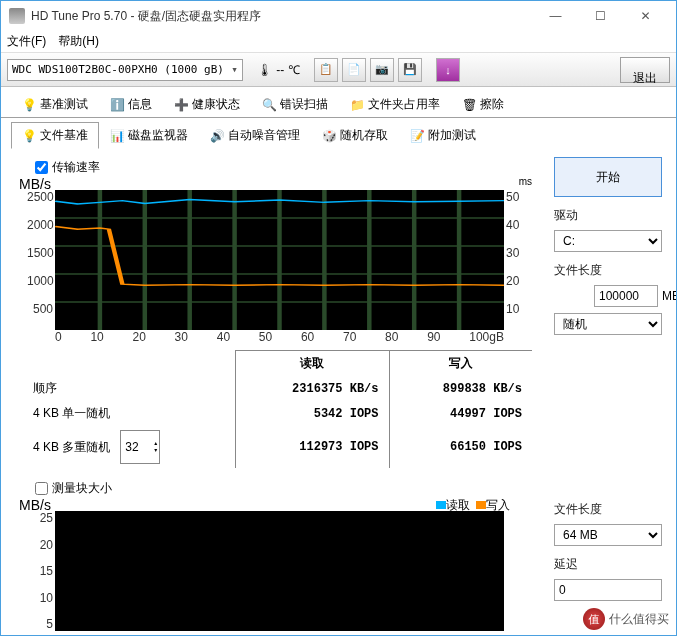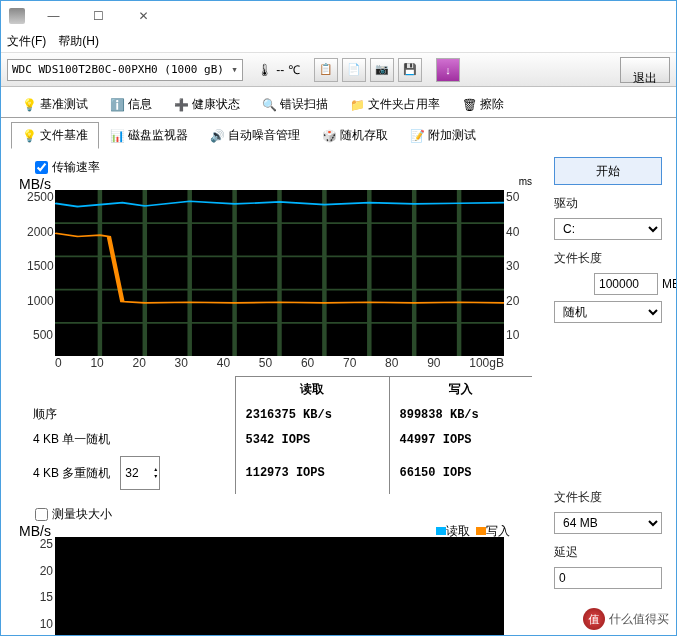--- a/index.html
+++ b/index.html
@@ -21,59 +21,60 @@
 
   .tabs { display: flex; flex-wrap: wrap; padding: 4px 10px 0 10px; background: #fff; }
   .tab { display: flex; align-items: center; gap: 4px; padding: 4px 10px; border: 1px solid transparent; cursor: pointer; font-size: 12px; }
   .tab.active { border: 1px solid #a0a0a0; border-bottom: 1px solid #fff; background: #fff; position: relative; z-index: 2; }
   .tabrow2 { border-top: 1px solid #a0a0a0; margin-top: -1px; width: 100%; display: flex; }
   .ticon { width: 14px; height: 14px; display: inline-block; }
 
   .content { padding: 8px 14px; display: flex; gap: 14px; }
   .left { flex: 1; }
   .right { width: 108px; display: flex; flex-direction: column; gap: 6px; }
-  .btn { height: 28px; border: 1px solid #4a90d9; background: #e8f0fb; cursor: pointer; }
+  .btn { height: 40px; border: 1px solid #4a90d9; background: #e8f0fb; cursor: pointer; }
   .lbl { font-size: 12px; color: #222; margin-top: 4px; }
   .sel, .inp { height: 22px; border: 1px solid #a0a0a0; background: #fff; padding: 0 4px; width: 100%; }
   .inpwrap { display: flex; align-items: center; gap: 4px; padding-left: 40px; }
   .inpwrap .inp { width: 64px; }
 
   .chk { display: flex; align-items: center; gap: 4px; margin: 2px 0 4px 20px; }
-  .chartbox { height: 166px; background: #000; position: relative; margin: 0 8px; }
+  .chartbox { height: 140px; background: #000; position: relative; margin: 0 8px; }
   .yaxis-l { position: absolute; left: -28px; top: 0; bottom: 14px; width: 26px; display: flex; flex-direction: column; justify-content: space-between; text-align: right; font-size: 10px; color: #333; }
   .yaxis-r { position: absolute; right: -20px; top: 0; bottom: 14px; width: 18px; display: flex; flex-direction: column; justify-content: space-between; text-align: left; font-size: 10px; color: #333; }
   .xaxis { position: absolute; left: 0; right: 0; bottom: -14px; display: flex; justify-content: space-between; font-size: 10px; color: #333; }
   .ylabel-l { position: absolute; left: -28px; top: -14px; font-size: 14px; }
   .ylabel-r { position: absolute; right: -20px; top: -14px; font-size: 10px; }
   .chartbox svg { width: 100%; height: 100%; }
   .chartbox .grid line { stroke: #2a4a2a; stroke-width: 1; }
 
   .results { margin: 20px 8px 8px 8px; }
   .results table { width: 100%; border-collapse: collapse; }
   .results th { font-weight: bold; text-align: center; padding: 4px; border-top: 1px solid #888; }
   .results th:first-child { text-align: left; border-top: none; }
-  .results td { padding: 4px 10px; font-family: "Courier New", monospace; font-weight: bold; text-align: left; font-size: 12px; }
+  .results td { padding: 4px 10px; font-family: "Courier New", monospace; font-weight: bold; text-align: right; font-size: 12px; }
   .results td:first-child { font-family: inherit; font-weight: normal; text-align: left; }
   .results .vline { border-left: 1px solid #888; }
   .spin { width: 40px; height: 20px; border: 1px solid #888; display: inline-flex; align-items: center; padding: 16px 4px; margin-left: 10px; position: relative; }
   .spin::after { content: "▴\A▾"; white-space: pre; position: absolute; right: 2px; font-size: 6px; line-height: 7px; }
 
   .section2 { margin-top: 12px; }
   .chartbox2 { height: 120px; background: #000; position: relative; margin: 0 8px; }
   .legend { position: absolute; right: 2px; top: -14px; font-size: 10px; display: flex; gap: 6px; }
   .legend .sw { display: inline-block; width: 10px; height: 8px; }
 
   .watermark { position: absolute; right: 8px; bottom: 6px; font-size: 13px; color: #444; display: flex; align-items: center; gap: 4px; opacity: 0.9; }
   .watermark .wicon { width: 22px; height: 22px; border-radius: 50%; background: radial-gradient(#d33,#800); display: flex; align-items: center; justify-content: center; color: #fff; font-size: 11px; }
 </style>
 </head>
 <body>
 
 <div class="titlebar">
   <span class="icon-hd"></span>
+  <span class="title">HD Tune Pro 5.70 - 硬盘/固态硬盘实用程序</span>
   <div class="winbtns">
     <div class="winbtn">—</div>
     <div class="winbtn">☐</div>
     <div class="winbtn close">✕</div>
   </div>
 </div>
 
 <div class="menubar">
   <span>文件(F)</span>
   <span>帮助(H)</span>

